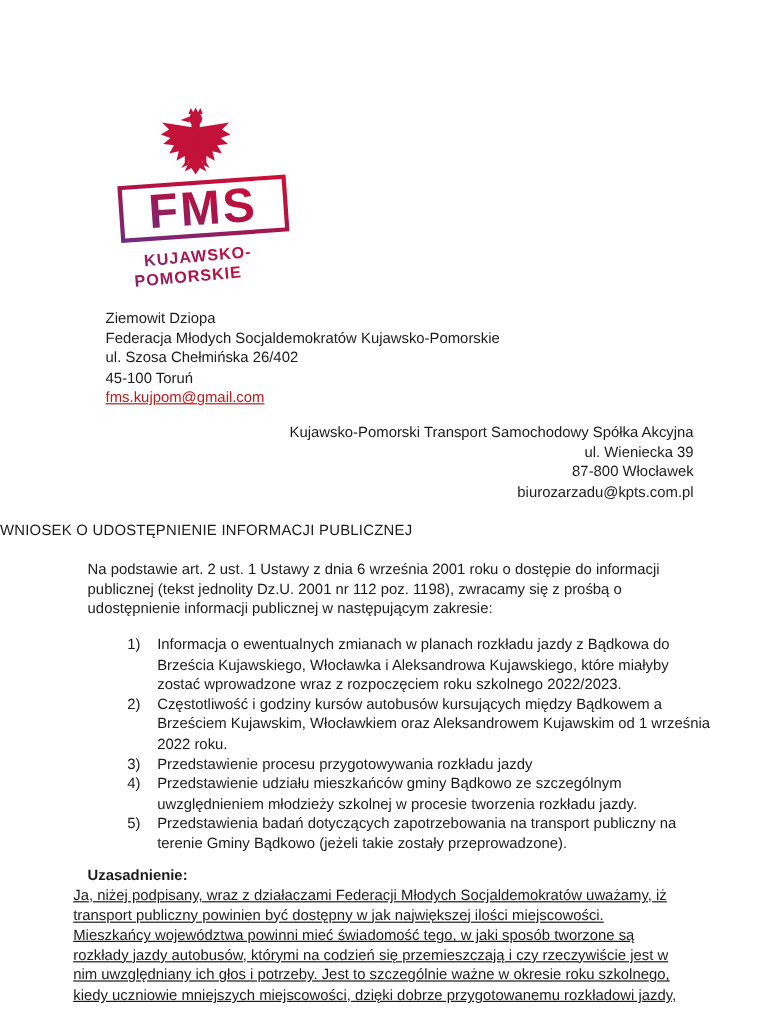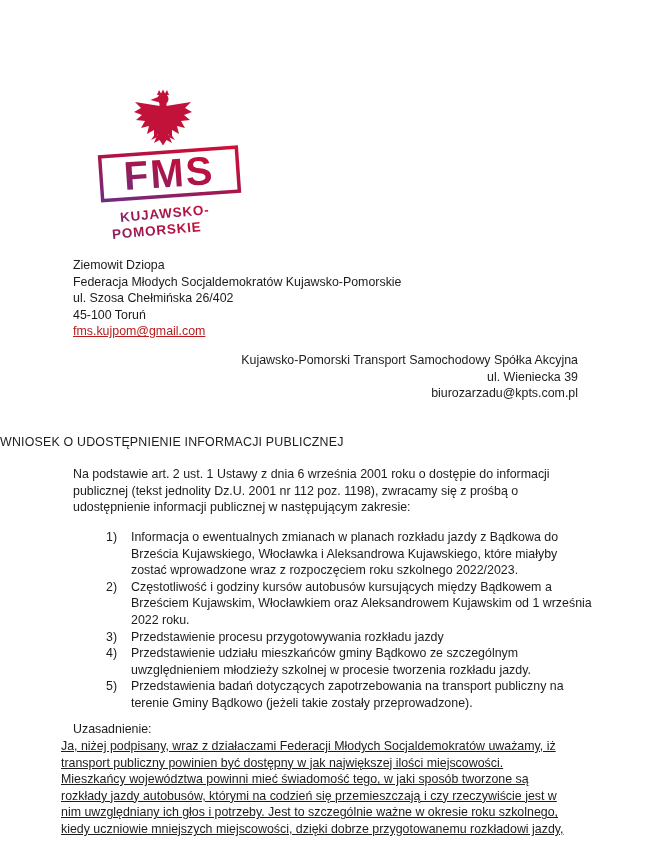--- a/index.html
+++ b/index.html
@@ -3,30 +3,30 @@
 <meta charset="utf-8">
 <style>
   html,body { margin:0; padding:0; background:#ffffff; }
   .page {
     position:relative; width:651px; height:857px; background:#fff;
     font-family:"Liberation Sans","DejaVu Sans",sans-serif;
     font-size:12.4px; line-height:16.6px; color:#1c1c1c; overflow:hidden;
   }
   .abs { position:absolute; }
   .logo-wrap { left:95px; top:86px; width:148px; height:158px; }
-  .sender { left:73px; top:257px; width:420px; }
+  .sender { left:88px; top:257px; width:420px; }
   .recipient { right:73px; top:352px; width:430px; text-align:right; }
   .addr-line { white-space:nowrap; }
   a.email-link { color:#b91c1c; text-decoration:underline; cursor:pointer; }
   .doc-title { left:0; top:434px; width:651px; text-align:left; letter-spacing:0.2px; }
   .intro { left:73px; top:466px; width:507px; }
   .request-list { left:89px; top:529px; width:507px; margin:0; padding:0; list-style:none; counter-reset:req; }
   .request-list li { position:relative; padding-left:42px; counter-increment:req; }
   .request-list li::before { content:counter(req) ")"; position:absolute; left:17px; top:0; }
-  .just-heading { left:73px; top:721px; width:507px; font-weight:normal; }
+  .just-heading { left:73px; top:721px; width:507px; font-weight:bold; }
   .just-body { left:61px; top:738px; width:507px;text-decoration:underline; }
   .logo-svg text { font-family:"Liberation Sans","DejaVu Sans",sans-serif; font-weight:bold; }
 </style>
 </head>
 <body>
 
 <div class="page">
 
   <div class="abs logo-wrap">
     <svg class="logo-svg" width="148" height="158" viewBox="0 0 148 158">
@@ -65,20 +65,21 @@
     <div class="addr-line">Ziemowit Dziopa</div>
     <div class="addr-line">Federacja Młodych Socjaldemokratów Kujawsko-Pomorskie</div>
     <div class="addr-line">ul. Szosa Chełmińska 26/402</div>
     <div class="addr-line">45-100 Toruń</div>
     <div class="addr-line"><a class="email-link">fms.kujpom@gmail.com</a></div>
   </div>
 
   <div class="abs recipient">
     <div class="addr-line">Kujawsko-Pomorski Transport Samochodowy Spółka Akcyjna</div>
     <div class="addr-line">ul. Wieniecka 39</div>
+    <div class="addr-line">87-800 Włocławek</div>
     <div class="addr-line">biurozarzadu@kpts.com.pl</div>
   </div>
 
   <div class="abs doc-title">WNIOSEK O UDOSTĘPNIENIE INFORMACJI PUBLICZNEJ</div>
 
   <div class="abs intro">Na podstawie art. 2 ust. 1 Ustawy z dnia 6 września 2001 roku o dostępie do informacji publicznej (tekst jednolity Dz.U. 2001 nr 112 poz. 1198), zwracamy się z prośbą o udostępnienie informacji publicznej w następującym zakresie:</div>
 
   <ol class="abs request-list">
     <li>Informacja o ewentualnych zmianach w planach rozkładu jazdy z Bądkowa do Brześcia Kujawskiego, Włocławka i Aleksandrowa Kujawskiego, które miałyby zostać wprowadzone wraz z rozpoczęciem roku szkolnego 2022/2023.</li>
     <li>Częstotliwość i godziny kursów autobusów kursujących między Bądkowem a Brześciem Kujawskim, Włocławkiem oraz Aleksandrowem Kujawskim od 1 września 2022 roku.</li>

